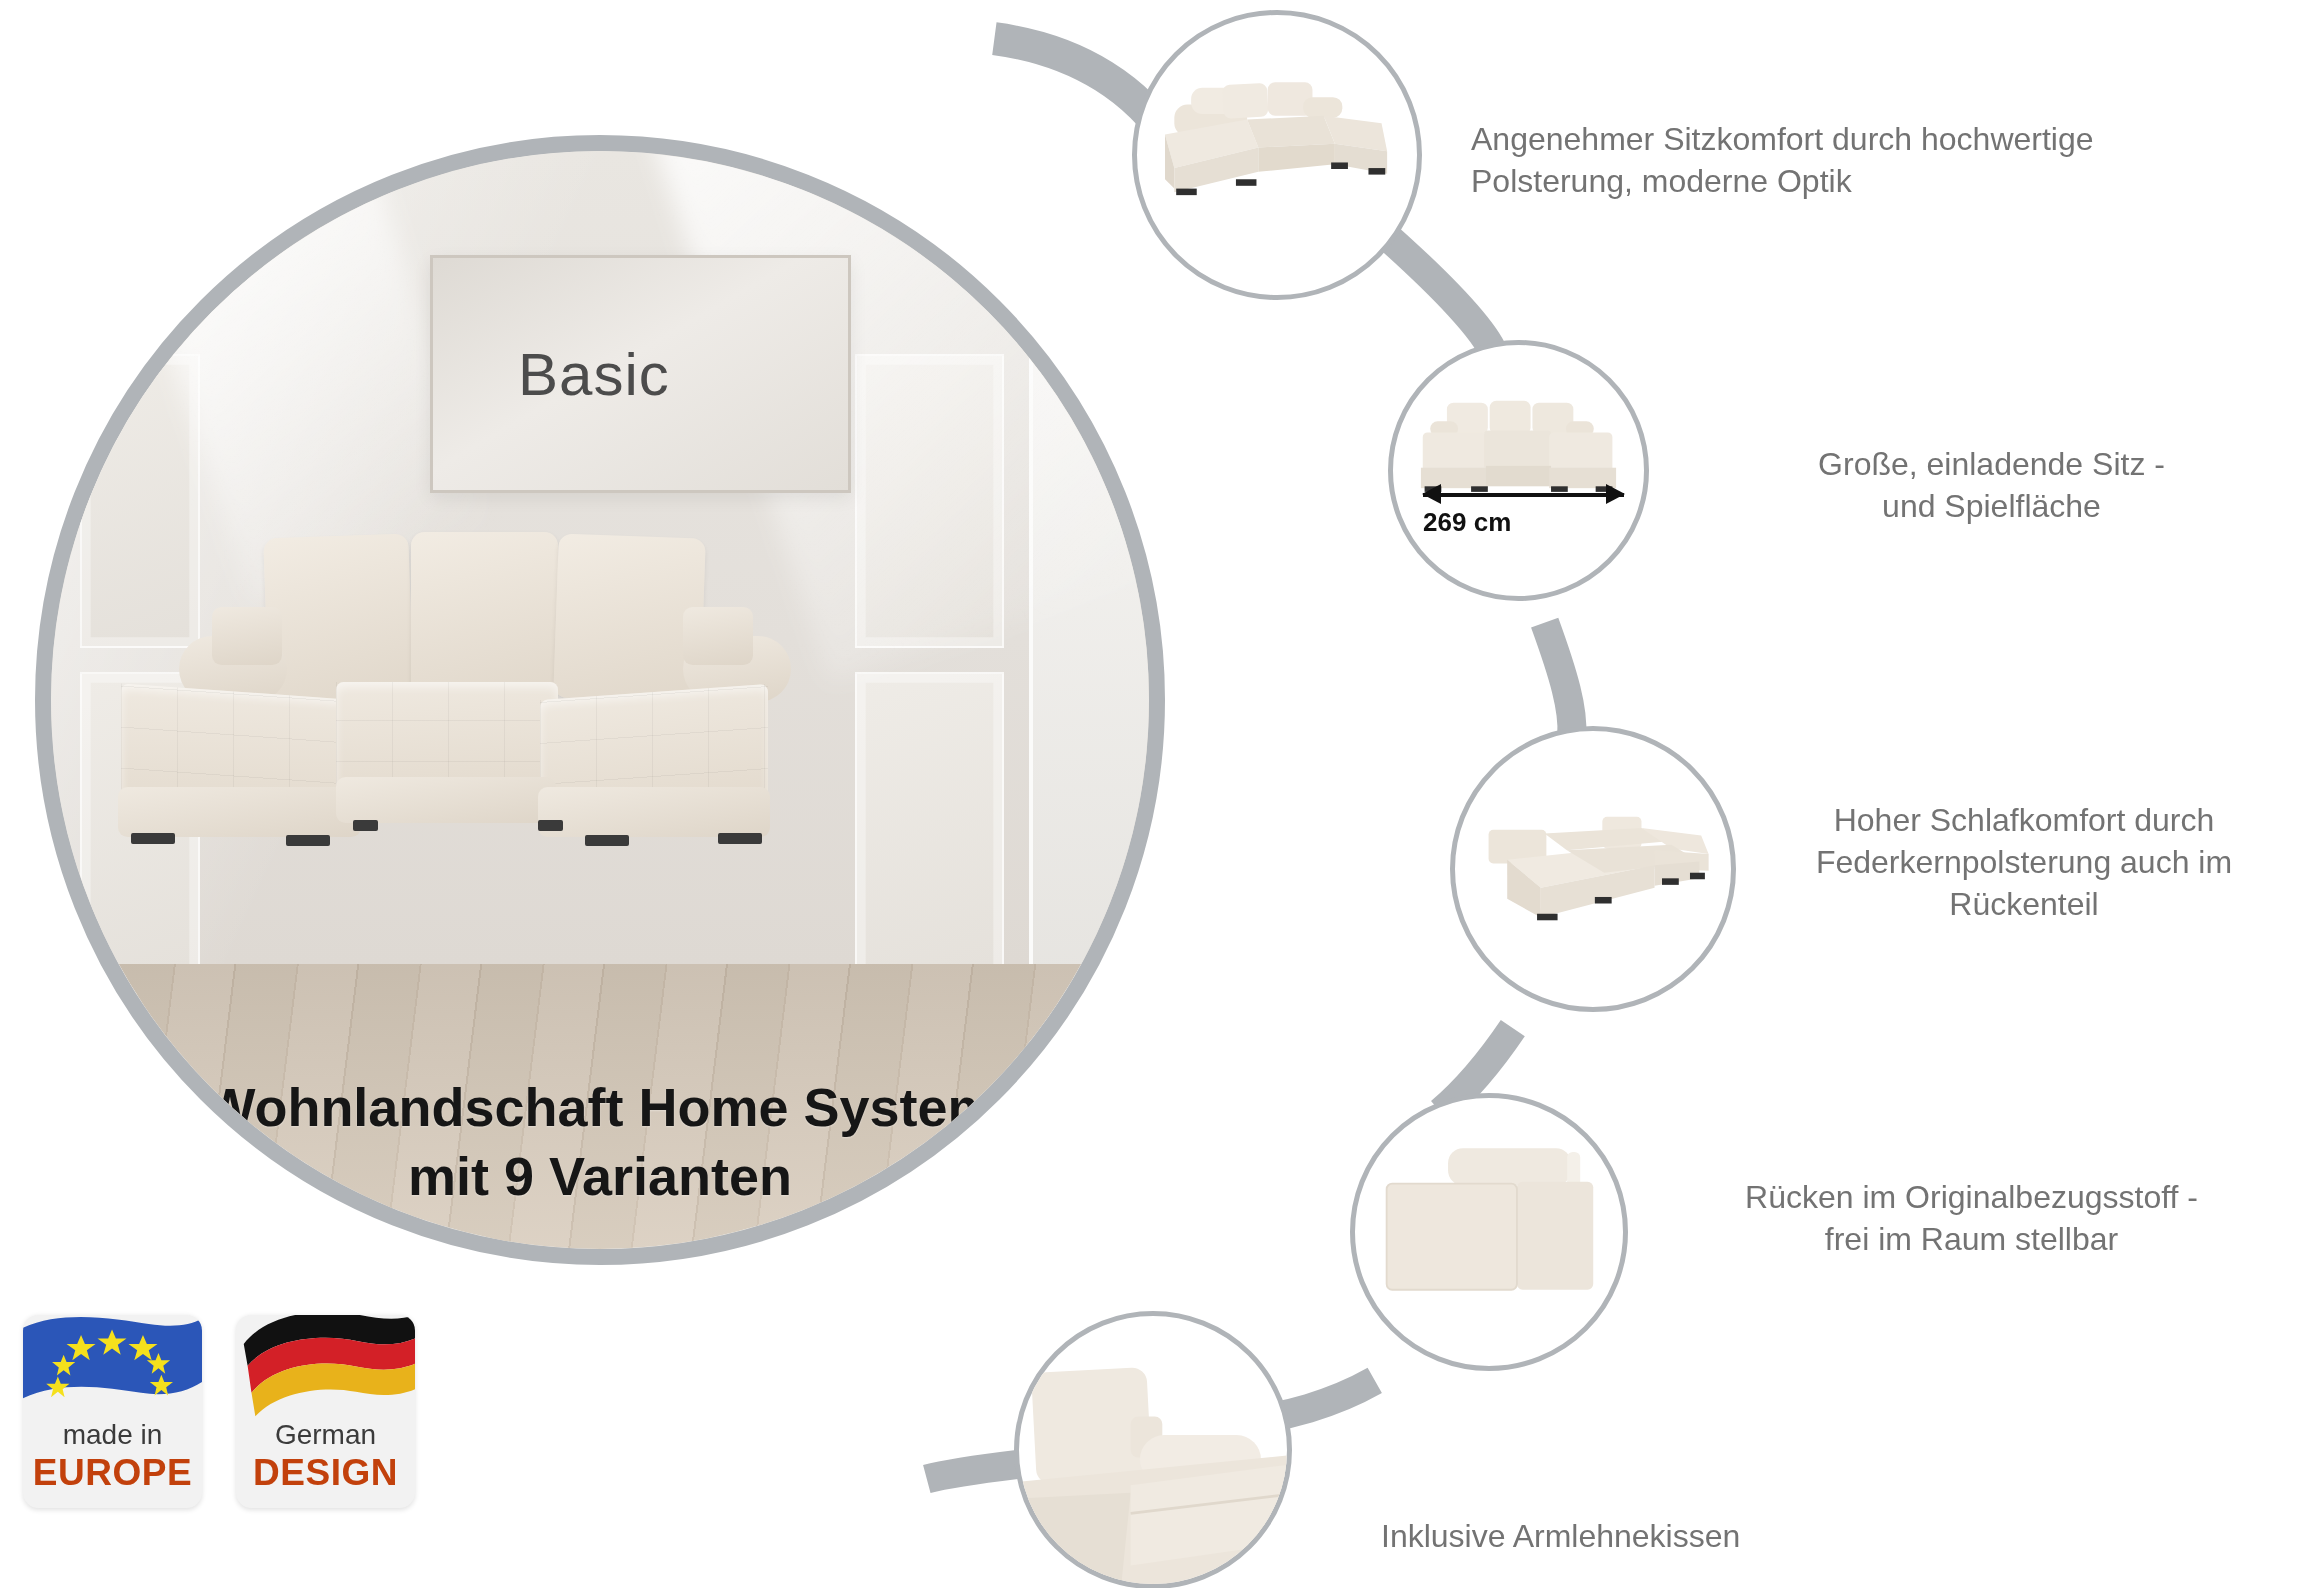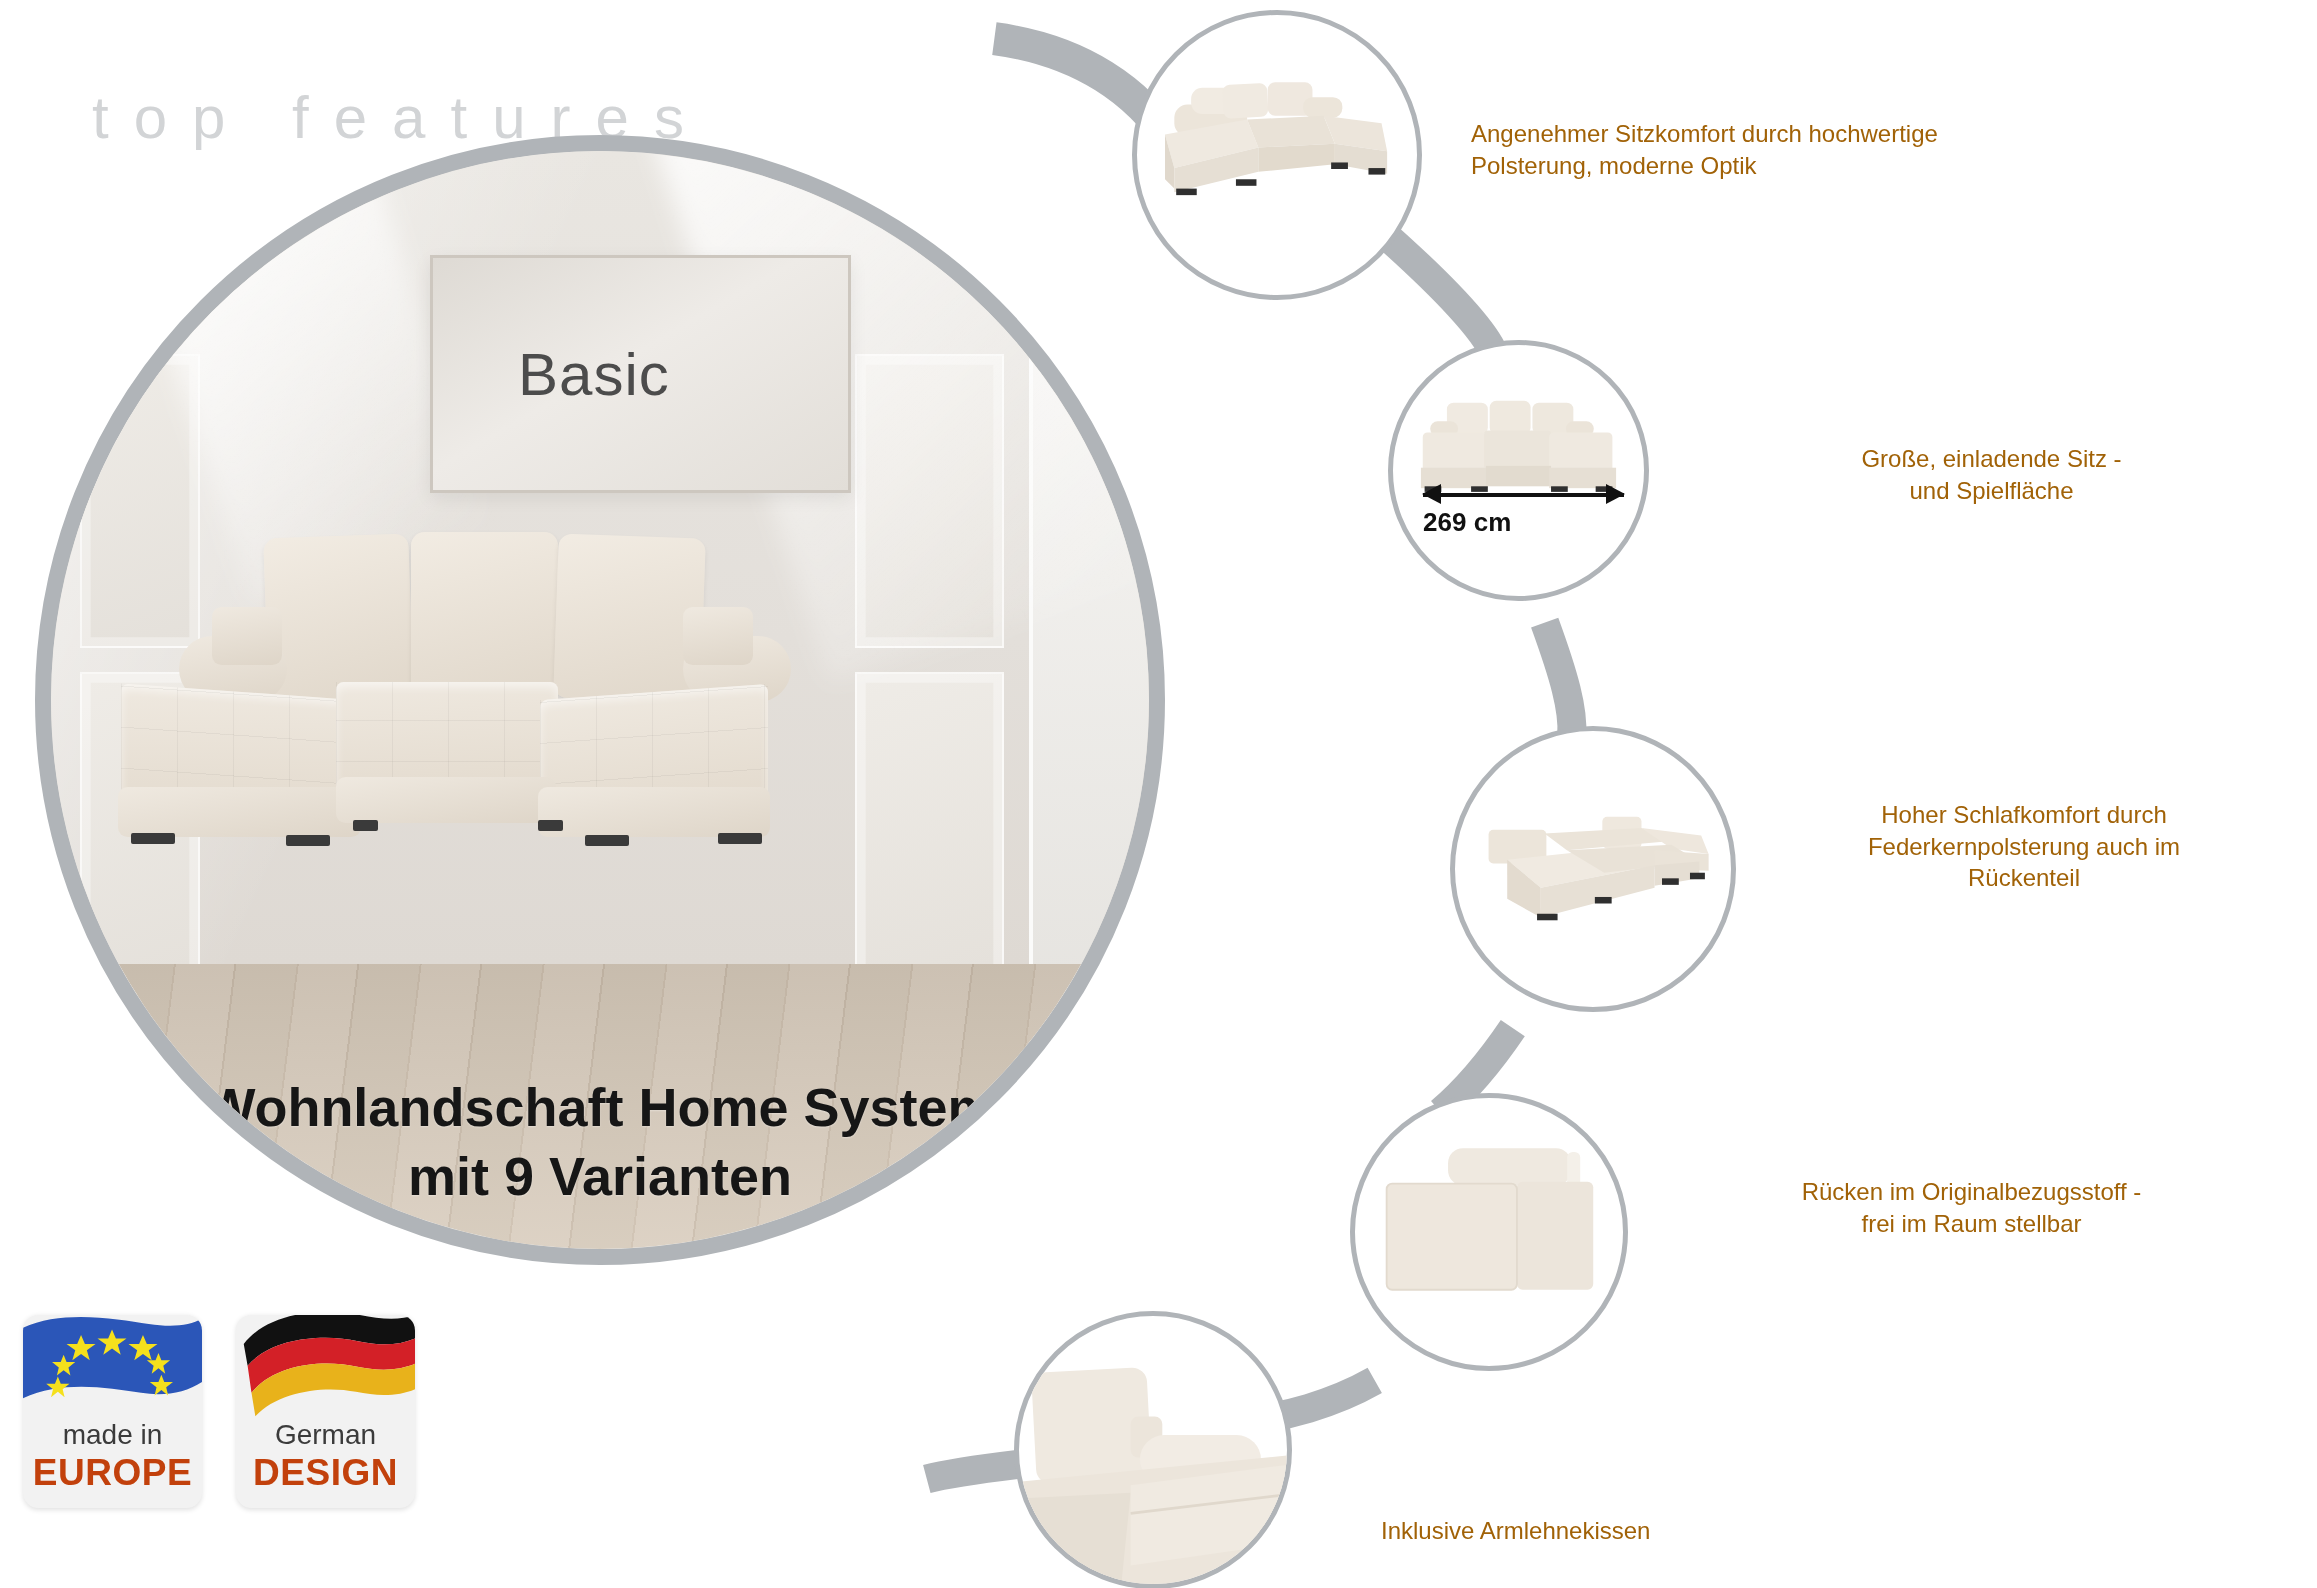--- a/index.html
+++ b/index.html
@@ -115,22 +115,22 @@
   .fcircle{
     position:absolute;border-radius:50%;
     border:5.8px solid #b0b4b8;background:#ffffff;
     overflow:hidden;box-sizing:border-box;
     z-index:5;
   }
   .fthumb{position:absolute;inset:0;}
 
   
   .ftext{
-    position:absolute;color:#a16207;
-    font-size:24px;line-height:1.32;
+    position:absolute;color:#737373;
+    font-size:32px;line-height:1.32;
     z-index:6;white-space:pre-line;
   }
 
   
   .dimwrap{position:absolute;left:12%;right:8%;bottom:58px;z-index:4;}
   .dimline{position:relative;height:4.8px;background:#111;}
   .dimline::before,.dimline::after{
     content:"";position:absolute;top:-8.7px;width:0;height:0;
     border-top:10.6px solid transparent;border-bottom:10.6px solid transparent;
   }
@@ -167,21 +167,20 @@
     <g fill="none" stroke="#b0b4b8" stroke-linecap="butt">
       <path d="M1030 40 C 1120 52 1180 95 1215 150" stroke-width="34"></path>
       <path d="M1420 230 C 1500 300 1540 345 1548 368" stroke-width="30"></path>
       <path d="M1600 645 C 1620 700 1630 735 1628 762" stroke-width="30"></path>
       <path d="M1567 1065 C 1540 1105 1512 1135 1492 1152" stroke-width="30"></path>
       <path d="M1424 1430 C 1380 1455 1330 1468 1290 1472" stroke-width="30"></path>
       <path d="M1070 1515 C 1010 1522 975 1528 960 1532" stroke-width="30"></path>
     </g>
   </svg>
 
-  <div class="headline">top features</div>
 
   <div class="hero">
     <div class="hero-inner">
 
       <div class="room-wall">
         <div class="wall-panel l1"></div>
         <div class="wall-panel l2"></div>
         <div class="wall-panel r1"></div>
         <div class="wall-panel r2"></div>
         <div class="window"></div>

